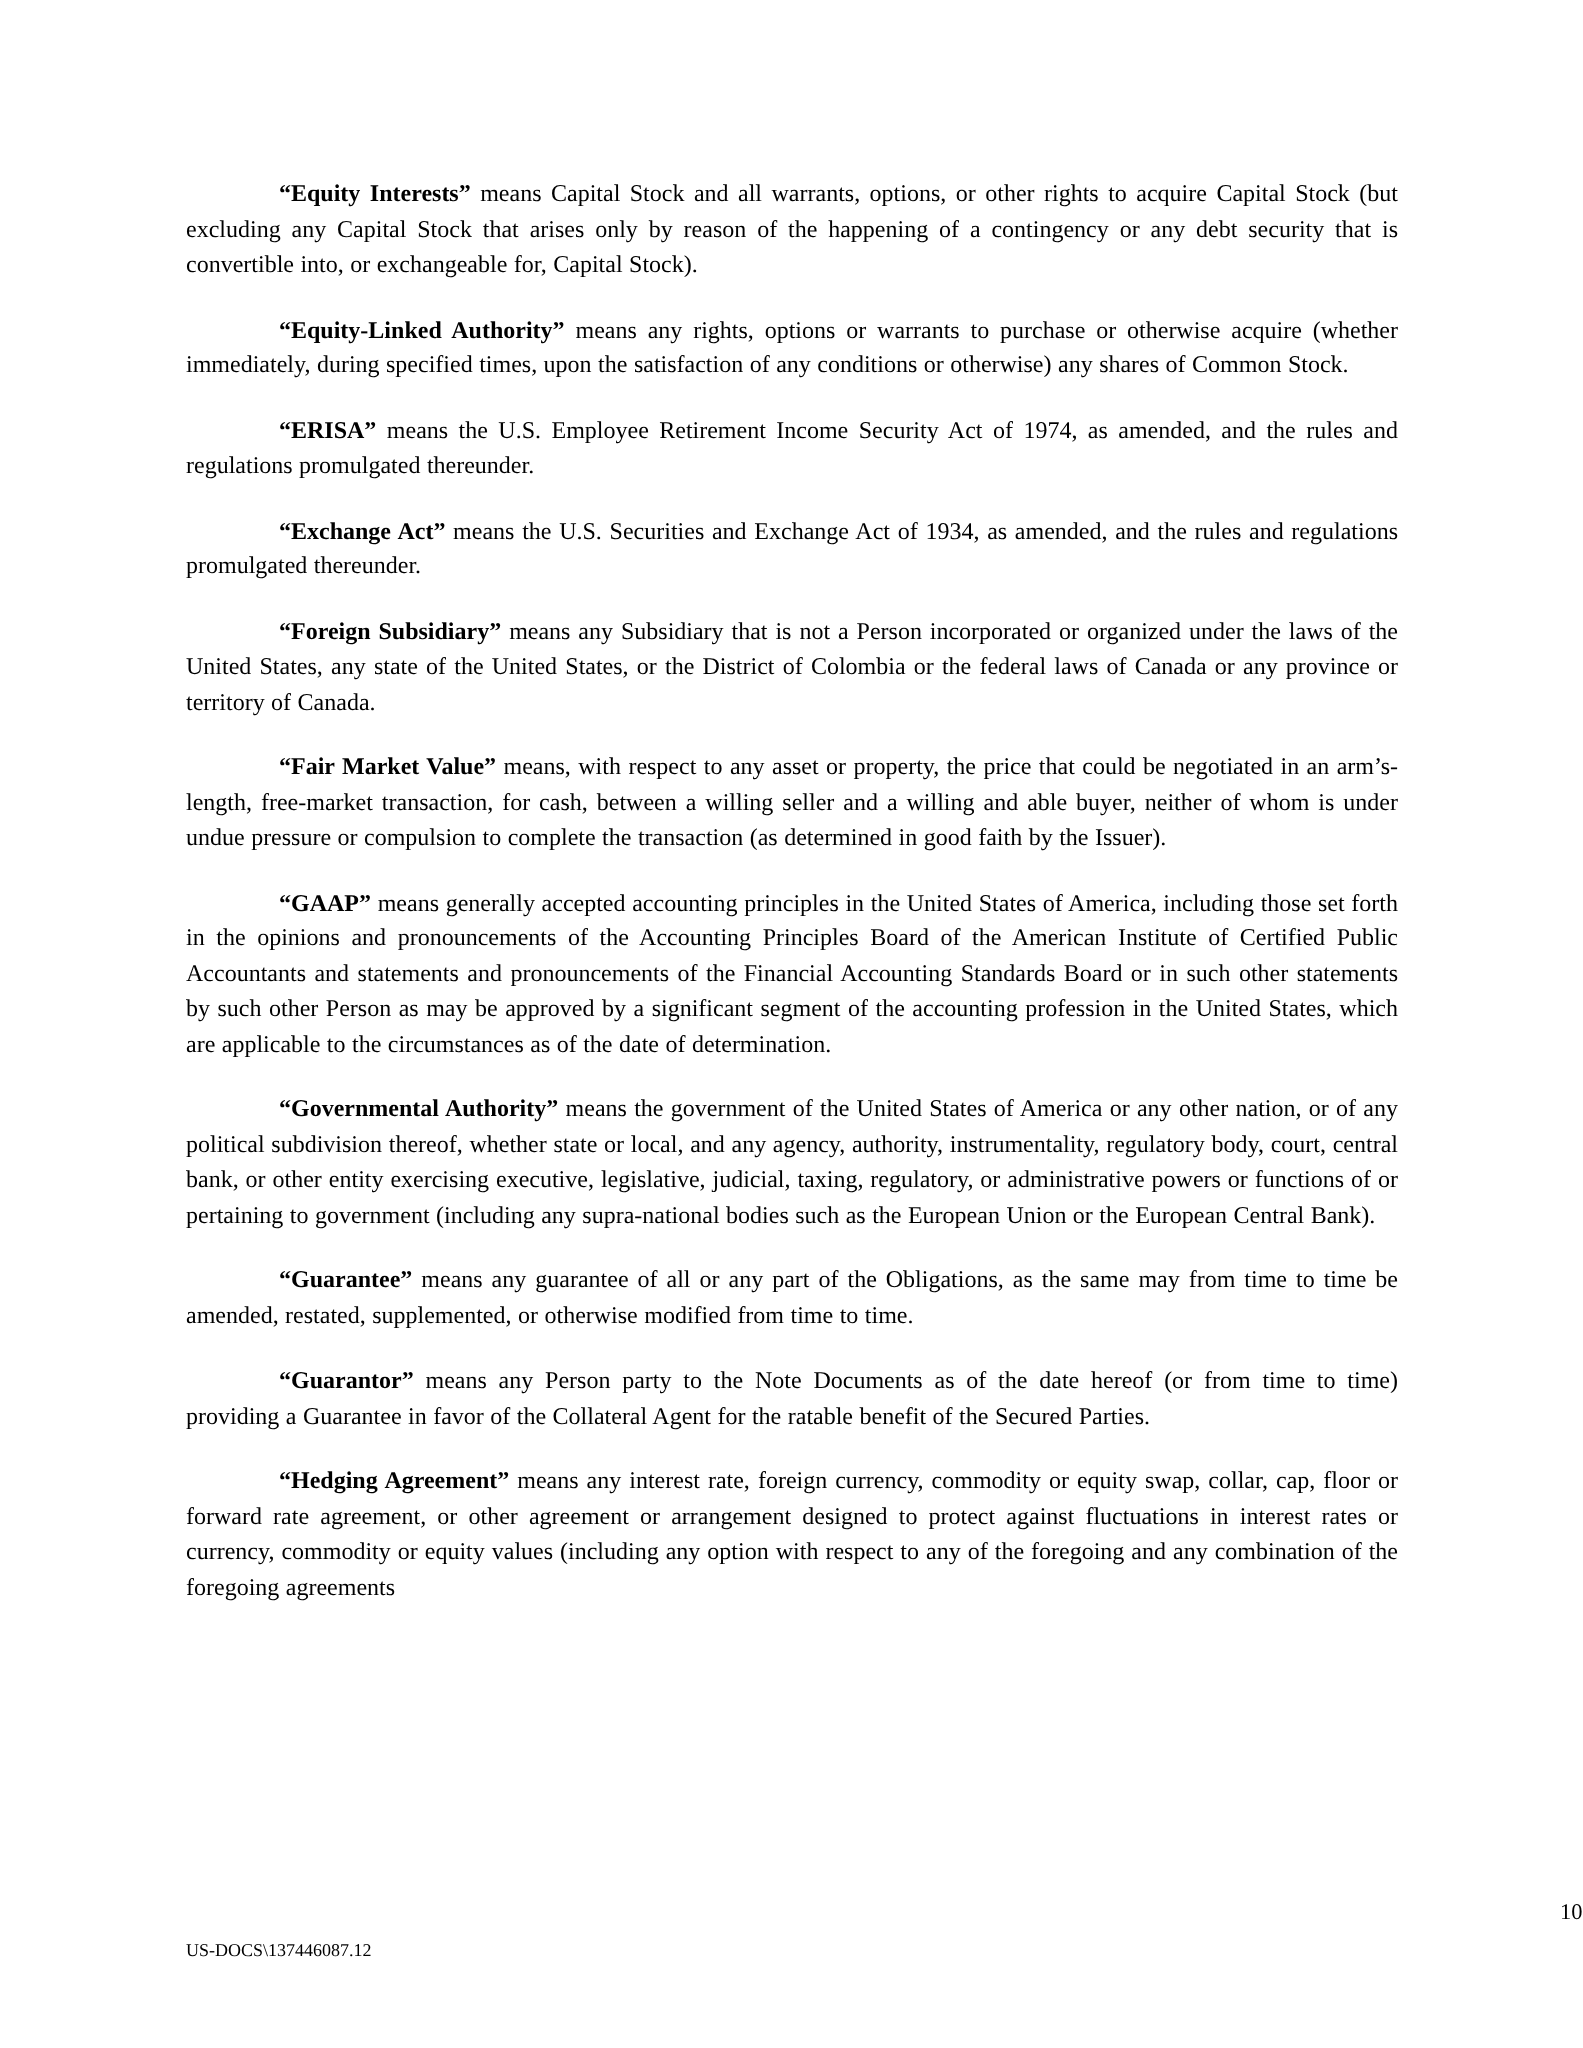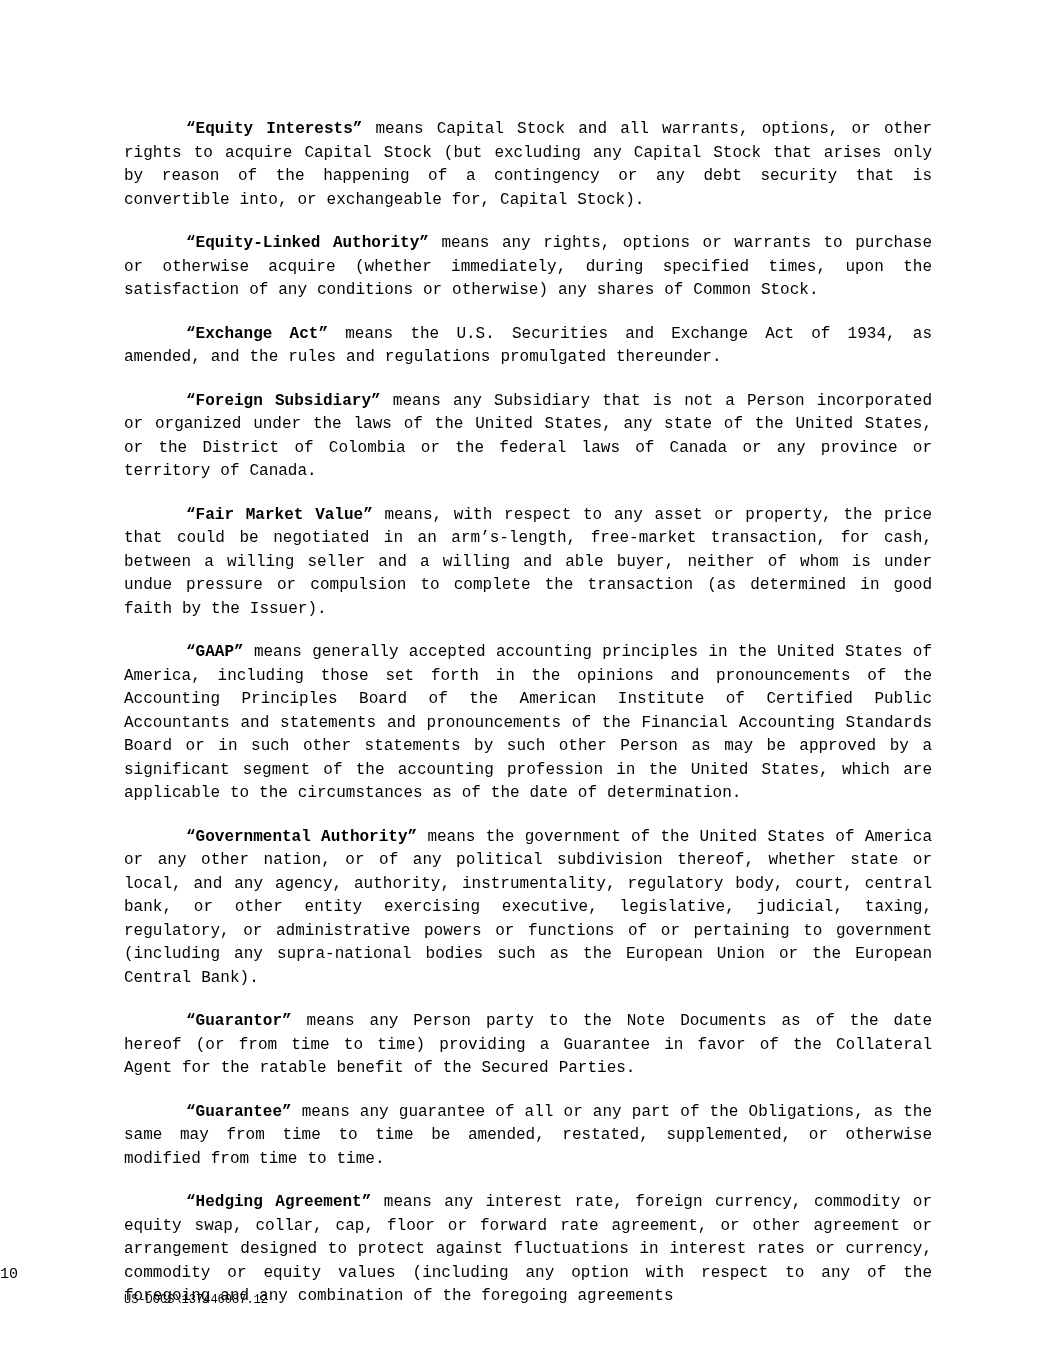--- a/index.html
+++ b/index.html
@@ -6,21 +6,21 @@
     margin: 0;
     padding: 0;
     background: #ffffff;
   }
   .page {
     position: relative;
     width: 1055px;
     height: 1365px;
     background: #ffffff;
     color: #000000;
-    font-family: Liberation Mono, monospace;
+    font-family: Liberation Serif, serif;
     overflow: hidden;
     box-sizing: border-box;
     padding-left: 34px;
   }
   .content {
     position: absolute;
     left: 124px;
     top: 118px;
     width: 808px;
   }
@@ -33,43 +33,44 @@
     word-spacing: 0.02em;
   }
   .para b {
     font-weight: bold;
   }
   .page-number {
     position: absolute;
     top: 1266px;
     left: 0;
     width: 100%;
-    text-align: left;
+    text-align: right;
     font-size: 15px;
     line-height: 18px;
   }
   .footer-id {
     position: absolute;
     top: 1293px;
     left: 124px;
     font-size: 12px;
     line-height: 14px;
   }
 </style>
 </head>
 <body>
 
 <div class="page">
   <div class="content">
       <p class="para"><b>“Equity Interests”</b> means Capital Stock and all warrants, options, or other rights to acquire Capital Stock (but excluding any Capital Stock that arises only by reason of the happening of a contingency or any debt security that is convertible into, or exchangeable for, Capital Stock).</p>
       <p class="para"><b>“Equity-Linked Authority”</b> means any rights, options or warrants to purchase or otherwise acquire (whether immediately, during specified times, upon the satisfaction of any conditions or otherwise) any shares of Common Stock.</p>
+      <p class="para"><b>“ERISA”</b> means the U.S. Employee Retirement Income Security Act of 1974, as amended, and the rules and regulations promulgated thereunder.</p>
       <p class="para"><b>“Exchange Act”</b> means the U.S. Securities and Exchange Act of 1934, as amended, and the rules and regulations promulgated thereunder.</p>
       <p class="para"><b>“Foreign Subsidiary”</b> means any Subsidiary that is not a Person incorporated or organized under the laws of the United States, any state of the United States, or the District of Colombia or the federal laws of Canada or any province or territory of Canada.</p>
       <p class="para"><b>“Fair Market Value”</b> means, with respect to any asset or property, the price that could be negotiated in an arm’s-length, free-market transaction, for cash, between a willing seller and a willing and able buyer, neither of whom is under undue pressure or compulsion to complete the transaction (as determined in good faith by the Issuer).</p>
       <p class="para"><b>“GAAP”</b> means generally accepted accounting principles in the United States of America, including those set forth in the opinions and pronouncements of the Accounting Principles Board of the American Institute of Certified Public Accountants and statements and pronouncements of the Financial Accounting Standards Board or in such other statements by such other Person as may be approved by a significant segment of the accounting profession in the United States, which are applicable to the circumstances as of the date of determination.</p>
       <p class="para"><b>“Governmental Authority”</b> means the government of the United States of America or any other nation, or of any political subdivision thereof, whether state or local, and any agency, authority, instrumentality, regulatory body, court, central bank, or other entity exercising executive, legislative, judicial, taxing, regulatory, or administrative powers or functions of or pertaining to government (including any supra-national bodies such as the European Union or the European Central Bank).</p>
+      <p class="para"><b>“Guarantee”</b> means any guarantee of all or any part of the Obligations, as the same may from time to time be amended, restated, supplemented, or otherwise modified from time to time.</p>
       <p class="para"><b>“Guarantor”</b> means any Person party to the Note Documents as of the date hereof (or from time to time) providing a Guarantee in favor of the Collateral Agent for the ratable benefit of the Secured Parties.</p>
-      <p class="para"><b>“Guarantee”</b> means any guarantee of all or any part of the Obligations, as the same may from time to time be amended, restated, supplemented, or otherwise modified from time to time.</p>
       <p class="para"><b>“Hedging Agreement”</b> means any interest rate, foreign currency, commodity or equity swap, collar, cap, floor or forward rate agreement, or other agreement or arrangement designed to protect against fluctuations in interest rates or currency, commodity or equity values (including any option with respect to any of the foregoing and any combination of the foregoing agreements</p>
     </div>
   <div class="page-number">10</div>
   <div class="footer-id">US-DOCS\137446087.12</div>
 </div>
 
 </body></html>

